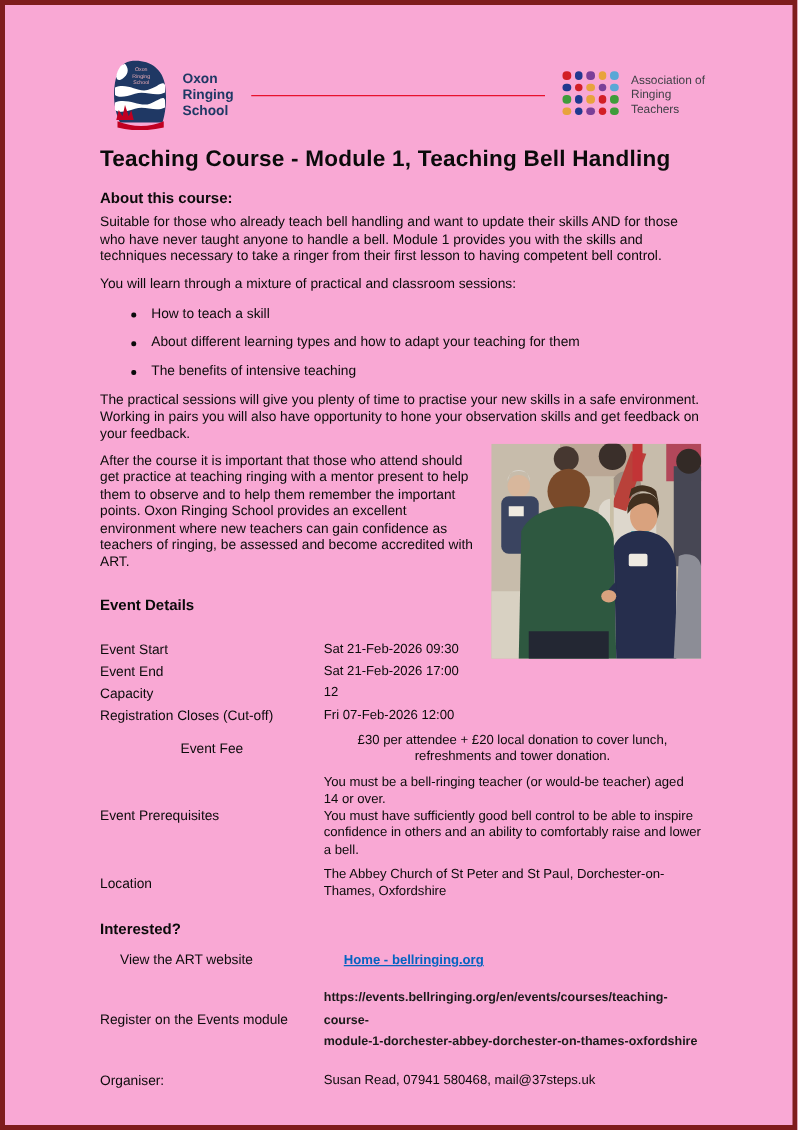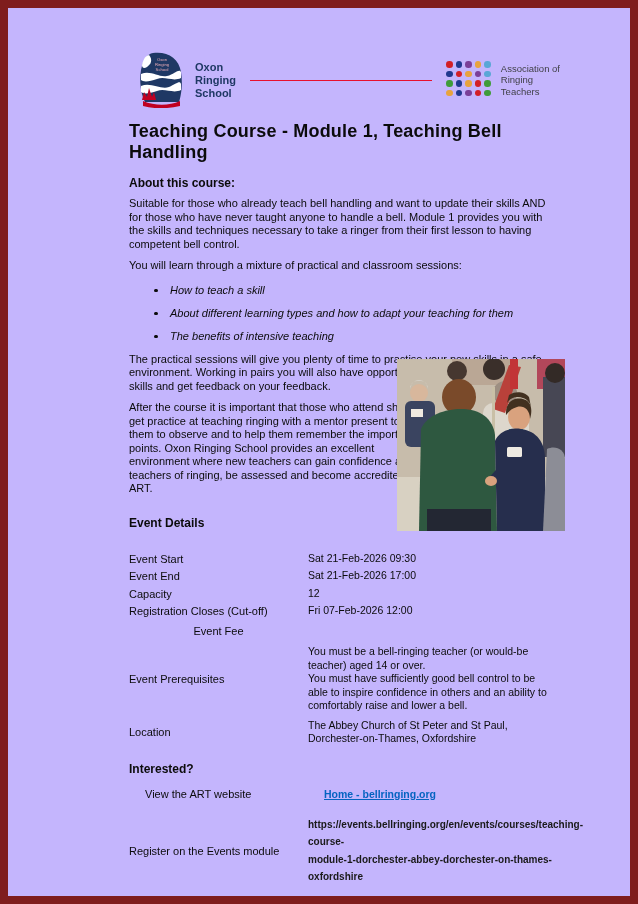--- a/index.html
+++ b/index.html
@@ -1,25 +1,24 @@
 <!DOCTYPE html>
 <html><head>
 <meta charset="utf-8">
 <style>
   html,body { margin:0; padding:0; background:#ffffff; }
   .page {
     position:relative;
     width:638px; height:904px;
     box-sizing:border-box;
-    border:8px solid #7f1d1d;
-    background:#c4b5fd;
+    border:4px solid #7f1d1d;
+    background:#f9a8d4;
     font-family:"Liberation Sans", sans-serif;
     color:#0b0b0b;
     overflow:hidden;
-    padding-left:45px;
   }
   
   .header {
     display:flex; align-items:center;
     padding:44px 70px 0 86px;
   }
   .brand-left { display:flex; align-items:center; gap:12px; flex:none; }
   .brand-name { font-weight:bold; color:#1f3864; font-size:11px; line-height:13px; }
   .divider { flex:1; border-top:1.6px solid #e8112d; margin:0 14px; height:0; }
   .art { display:flex; align-items:center; gap:7px; flex:none; }
@@ -27,21 +26,21 @@
   .dot { width:6.5px; height:6.5px; border-radius:50%; display:block; }
   .art-name { font-size:9.5px; line-height:11.5px; color:#3f3f46; }
   
   .title {
     margin:13px 70px 0 76px;
     font-size:18px; font-weight:bold; letter-spacing:0.2px;
   }
   .content { padding:0 73px 0 76px; }
   .sec-head { font-size:12px; font-weight:bold; margin:13px 0 7px 0; }
   p.body { font-size:11px; line-height:13.5px; margin:0 0 8px 0; }
-  ul.bullets { list-style:none; margin:11px 0 10px 0; padding:0;font-style:italic; }
+  ul.bullets { list-style:none; margin:11px 0 10px 0; padding:0; }
   ul.bullets li {
     position:relative; padding-left:41px; font-size:11px; line-height:13px;
     margin-bottom:10px;
   }
   ul.bullets li::before {
     content:""; position:absolute; left:25px; top:5px;
     width:3.5px; height:3.5px; border-radius:50%; background:#0b0b0b;
   }
   .narrow { width:308px; }
   
@@ -147,20 +146,21 @@
       <div class="row">
         <div class="lbl">Capacity</div>
         <div class="val">12</div>
       </div>
       <div class="row">
         <div class="lbl">Registration Closes (Cut-off)</div>
         <div class="val">Fri 07-Feb-2026 12:00</div>
       </div>
       <div class="row gap-top gap-btm">
         <div class="lbl">Event Fee</div>
+        <div class="val">£30 per attendee + £20 local donation to cover lunch, refreshments and tower donation.</div>
       </div>
       <div class="row">
         <div class="lbl">Event Prerequisites</div>
         <div class="val">
           <p>You must be a bell-ringing teacher (or would-be teacher) aged 14 or over.</p>
           <p>You must have sufficiently good bell control to be able to inspire confidence in others and an ability to comfortably raise and lower a bell.</p>
         </div>
       </div>
       <div class="row gap-top">
         <div class="lbl">Location</div>

